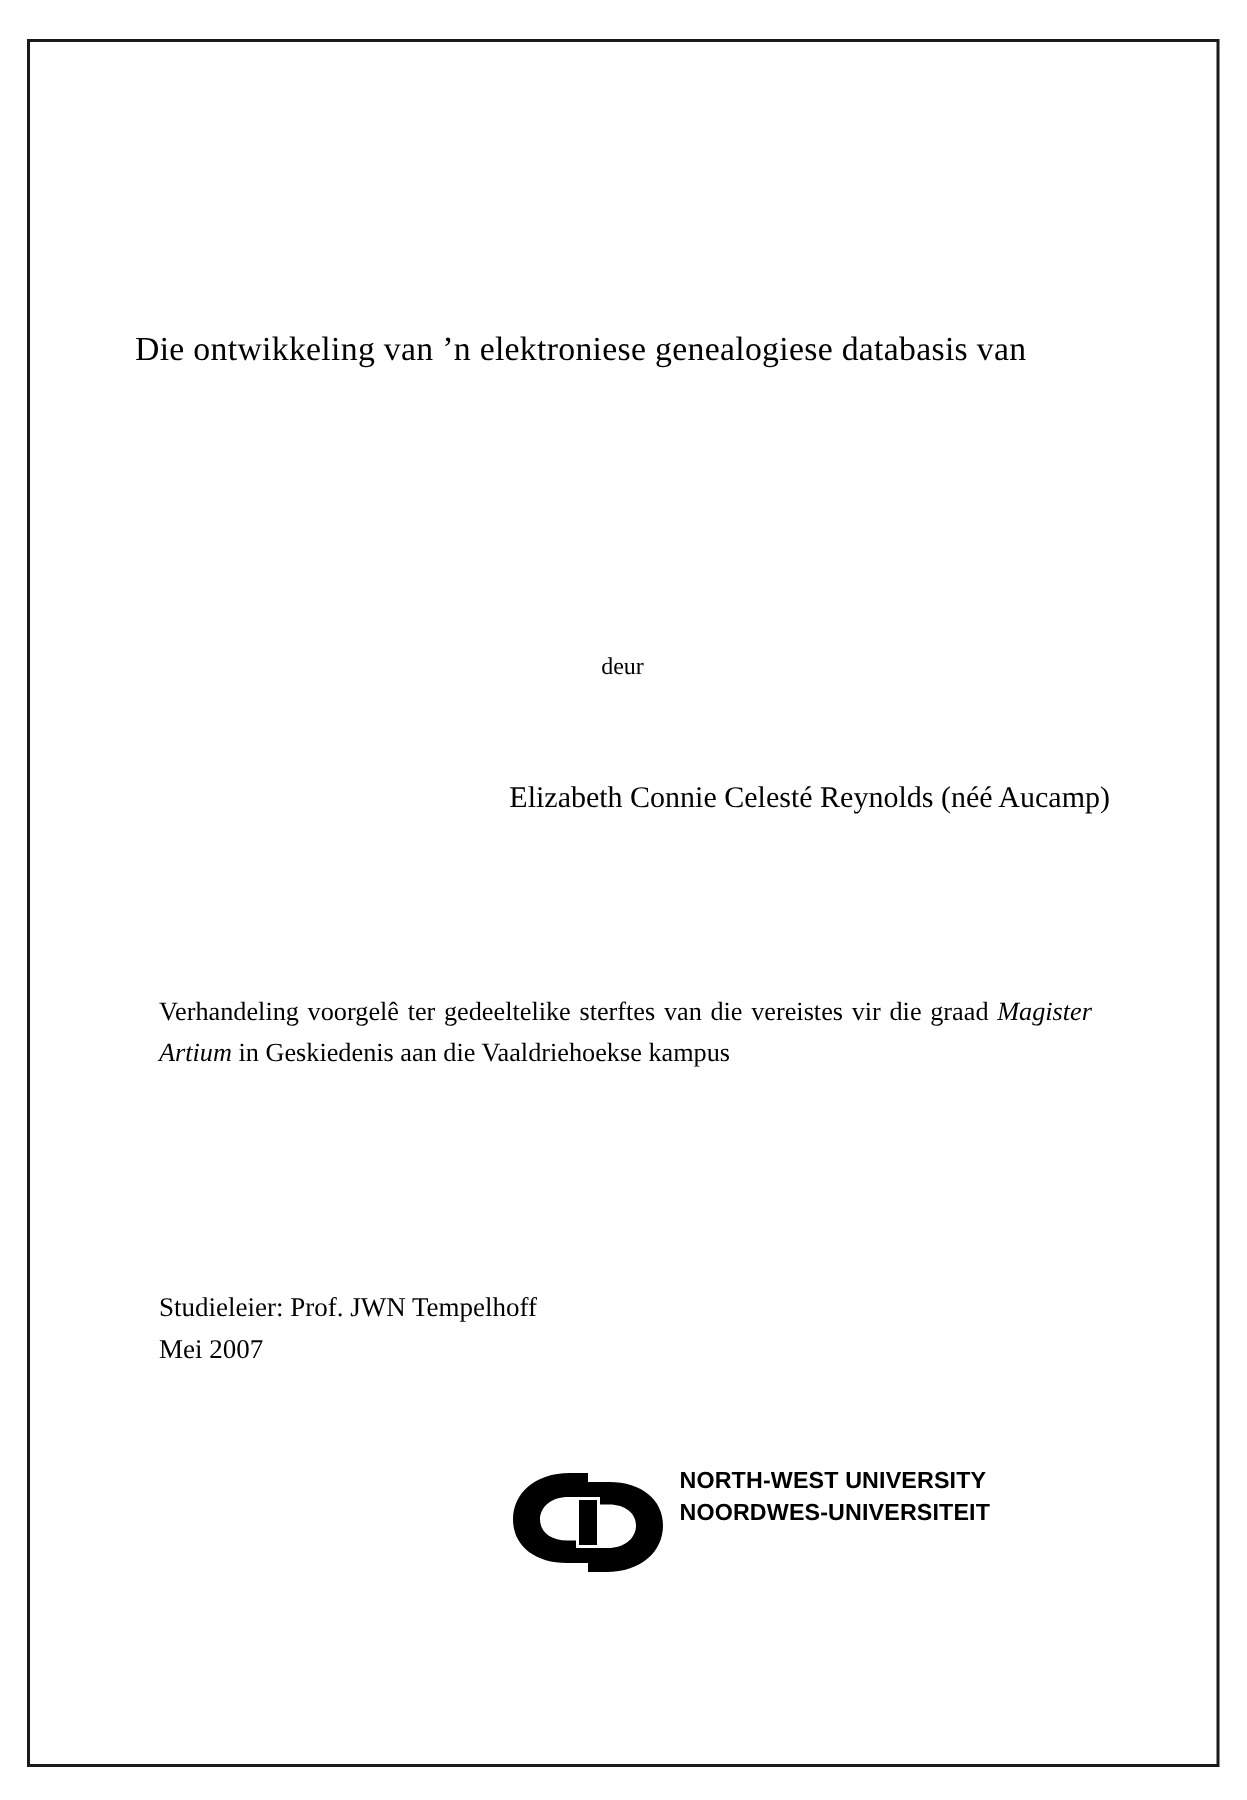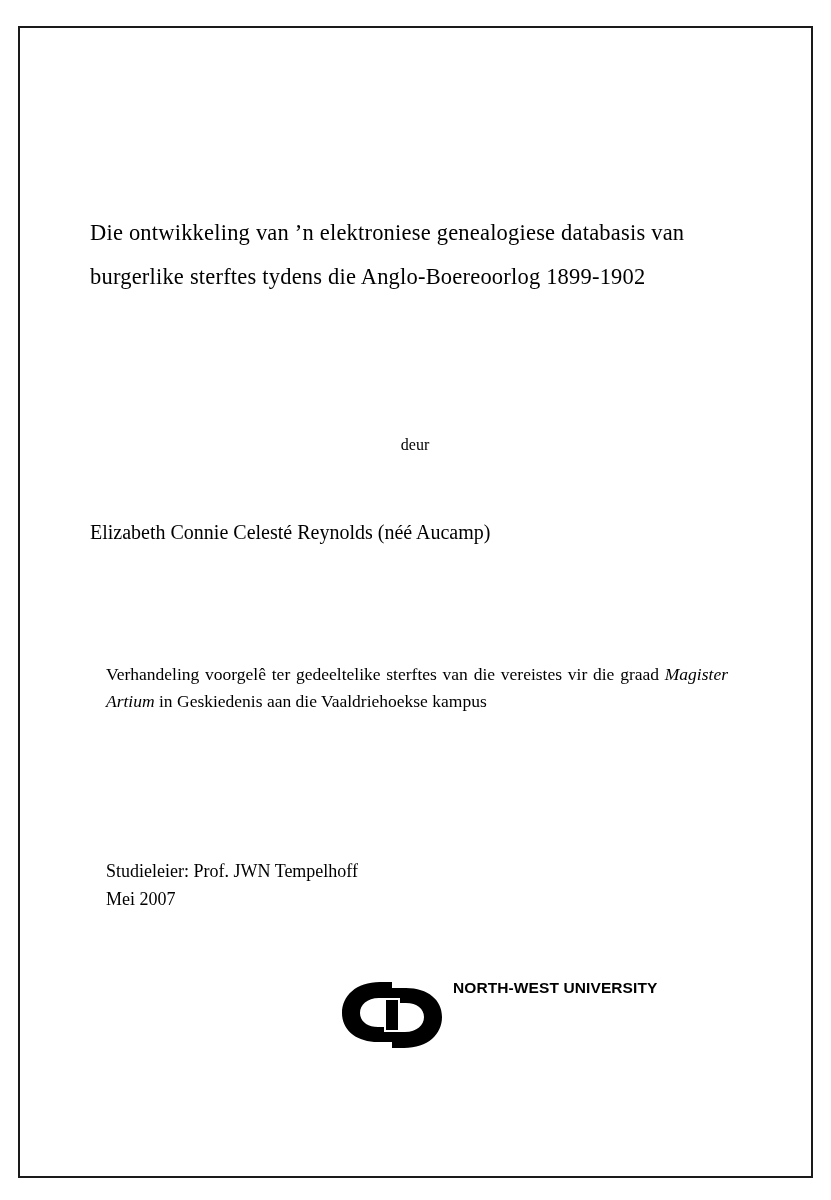--- a/index.html
+++ b/index.html
@@ -62,21 +62,21 @@
     width: 650px;
     text-align: center;
     font-size: 16px;
   }
 
   .author-name {
     position: absolute;
     left: 0;
     top: 495px;
     width: 650px;
-    text-align: left;
+    text-align: right;
     font-size: 20px;
   }
 
   .statement {
     position: absolute;
     left: 16px;
     top: 635px;
     width: 622px;
     font-size: 17.5px;
     line-height: 27px;
@@ -129,21 +129,20 @@
 <body>
 
 <div class="page">
 
   <div class="page-frame"></div>
 
   <div class="content">
 
     <div class="title-block">
       <div class="title-line">Die ontwikkeling van ’n elektroniese genealogiese databasis van</div>
-      <div class="title-line">burgerlike sterftes tydens die Anglo-Boereoorlog 1899-1902</div>
     </div>
 
     <div class="author-word">deur</div>
 
     <div class="author-name">Elizabeth Connie Celesté Reynolds (néé Aucamp)</div>
 
     <div class="statement">
       <span>Verhandeling voorgelê ter gedeeltelike sterftes van die vereistes vir die</span>
       <span>graad </span><em>Magister Artium</em><span> in Geskiedenis aan die Vaaldriehoekse kampus</span>
     </div>
@@ -155,17 +154,18 @@
 
     <div class="logo-wrap">
       <svg class="logo-mark" viewBox="0 0 106 70">
         <path d="M40 2 C16 2 2 16 2 33 C2 50 16 62 38 62 L52 62 L52 47 L38 47 C27 47 20 41 20 33 C20 25 27 18 39 18 L52 18 L52 2 Z" fill="#000000"></path>
         <path d="M52 8 L66 8 C88 8 102 20 102 37 C102 54 88 68 64 68 L52 68 L52 52 L65 52 C77 52 84 45 84 37 C84 29 77 23 66 23 L52 23 Z" fill="#000000"></path>
         <rect x="44" y="18" width="16" height="34" fill="#ffffff"></rect>
         <rect x="46" y="20" width="12" height="30" fill="#000000"></rect>
       </svg>
       <div class="logo-text">
         <div>NORTH-WEST UNIVERSITY</div>
+        <div>NOORDWES-UNIVERSITEIT</div>
       </div>
     </div>
 
   </div>
 </div>
 
 </body></html>

